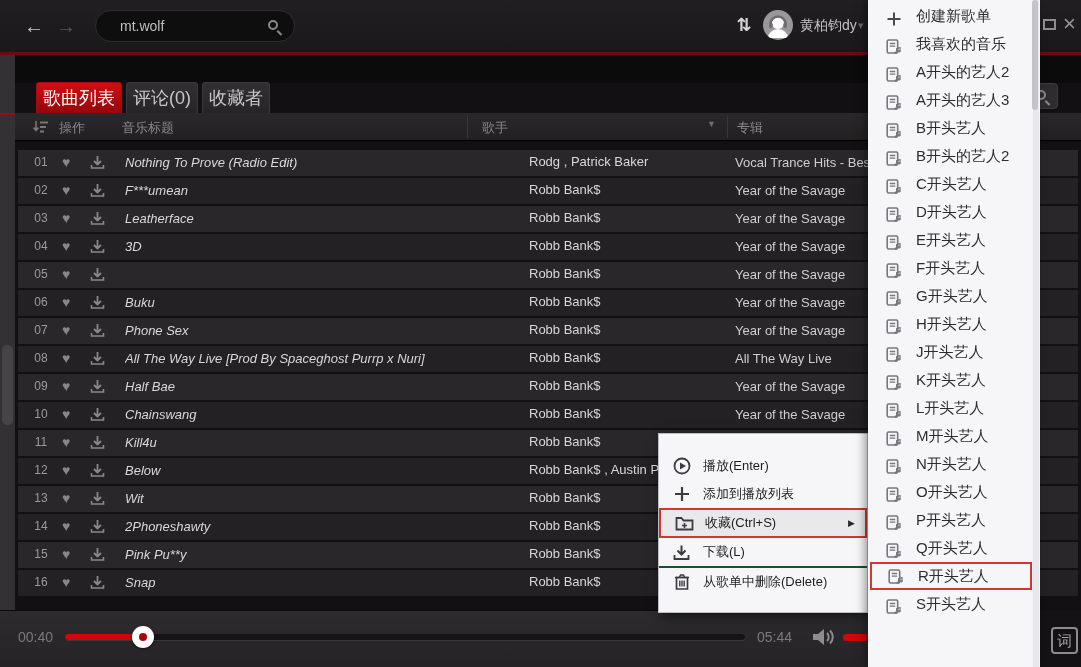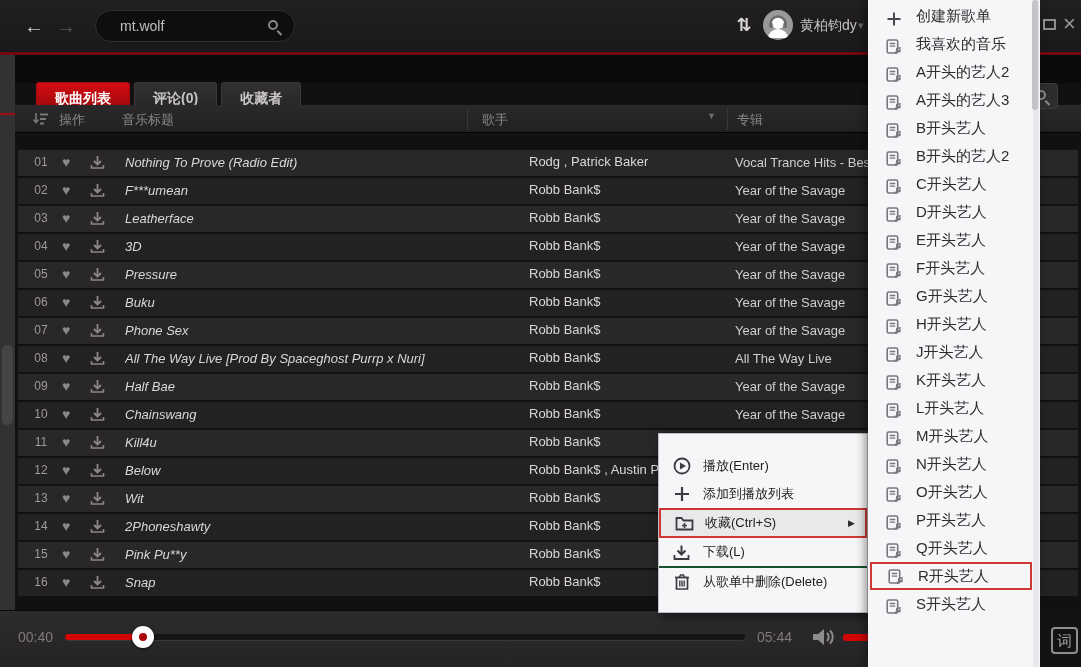--- a/index.html
+++ b/index.html
@@ -35,31 +35,31 @@
                line-height:28px; z-index:40; }
 
   
   .content { position:absolute; left:0; top:55px; width:1081px; height:555px; background:#121012; }
   .blackband { position:absolute; left:0; top:0; width:1081px; height:28px; background:#0c0b0c; }
   .leftstrip { position:absolute; left:0; top:0; width:15px; height:555px; background:#343134; }
   .leftstrip .thumb { position:absolute; left:2px; top:290px; width:11px; height:80px;
                       background:#474448; border-radius:5px; }
 
   .tabs { position:absolute; left:36px; top:27px; height:31px; display:flex; gap:4px; }
-  .tab { height:31px; padding:0 18px; font-size:14px; color:#c8c5c8; line-height:31px;
+  .tab { height:31px; padding:0 6px; font-size:18px; color:#c8c5c8; line-height:31px;
          background:linear-gradient(#323033,#262427); border:1px solid #3a383b;
-         border-bottom:none; border-radius:3px 3px 0 0; cursor:pointer;font-weight:bold; }
+         border-bottom:none; border-radius:3px 3px 0 0; cursor:pointer; }
   .tab.active { background:linear-gradient(#d20c12,#94070b); color:#fff; border-color:#a00b10; }
   .tab-underline { position:absolute; left:0; top:58px; width:1081px; height:2px; background:#9b0c11; }
 
   .search-btn { position:absolute; left:1024px; top:28px; width:34px; height:26px;
                 background:#2e2c2f; border:1px solid #3c3a3d; border-radius:4px; z-index:1; }
   .search-btn .mag { left:11px; top:6px; }
 
-  .thead { position:absolute; left:15px; top:50px; width:1066px; height:28px;
+  .thead { position:absolute; left:15px; top:58px; width:1066px; height:28px;
            background:linear-gradient(#2a282b,#222021); border-bottom:1px solid #000;
            color:#8a878a; font-size:13px; }
   .thead .col-div { position:absolute; top:3px; width:1px; height:22px; background:#39373a; }
   .th { position:absolute; top:6px; }
 
   .rows { position:absolute; left:18px; top:95px; width:1060px; }
   .song-row { position:relative; height:26px; margin-bottom:2px; background:#2a272a;
               border-radius:1px; font-size:13px; color:#d9d7d9; }
   .song-row:nth-child(even){ background:#242124; }
   .song-row .num   { position:absolute; left:10px; top:5px; width:26px; text-align:center;
@@ -243,21 +243,20 @@
 
   <div class="song-row">
     <span class="num">05</span>
     <span class="heart">♥</span>
     <span class="dl">
       <svg width="15" height="15" viewBox="0 0 15 15">
               <path d="M7.5 1 v8 M4 6 l3.5 3.5 L11 6" stroke="#8a878a" stroke-width="1.8" fill="none"></path>
               <path d="M1.5 10 v3 h12 v-3" stroke="#8a878a" stroke-width="1.6" fill="none"></path>
             </svg>
     </span>
-    <span class="title">Pressure</span>
     <span class="artist">Robb Bank$</span>
     <span class="album">Year of the Savage</span>
   </div>
 
   <div class="song-row">
     <span class="num">06</span>
     <span class="heart">♥</span>
     <span class="dl">
       <svg width="15" height="15" viewBox="0 0 15 15">
               <path d="M7.5 1 v8 M4 6 l3.5 3.5 L11 6" stroke="#8a878a" stroke-width="1.8" fill="none"></path>

